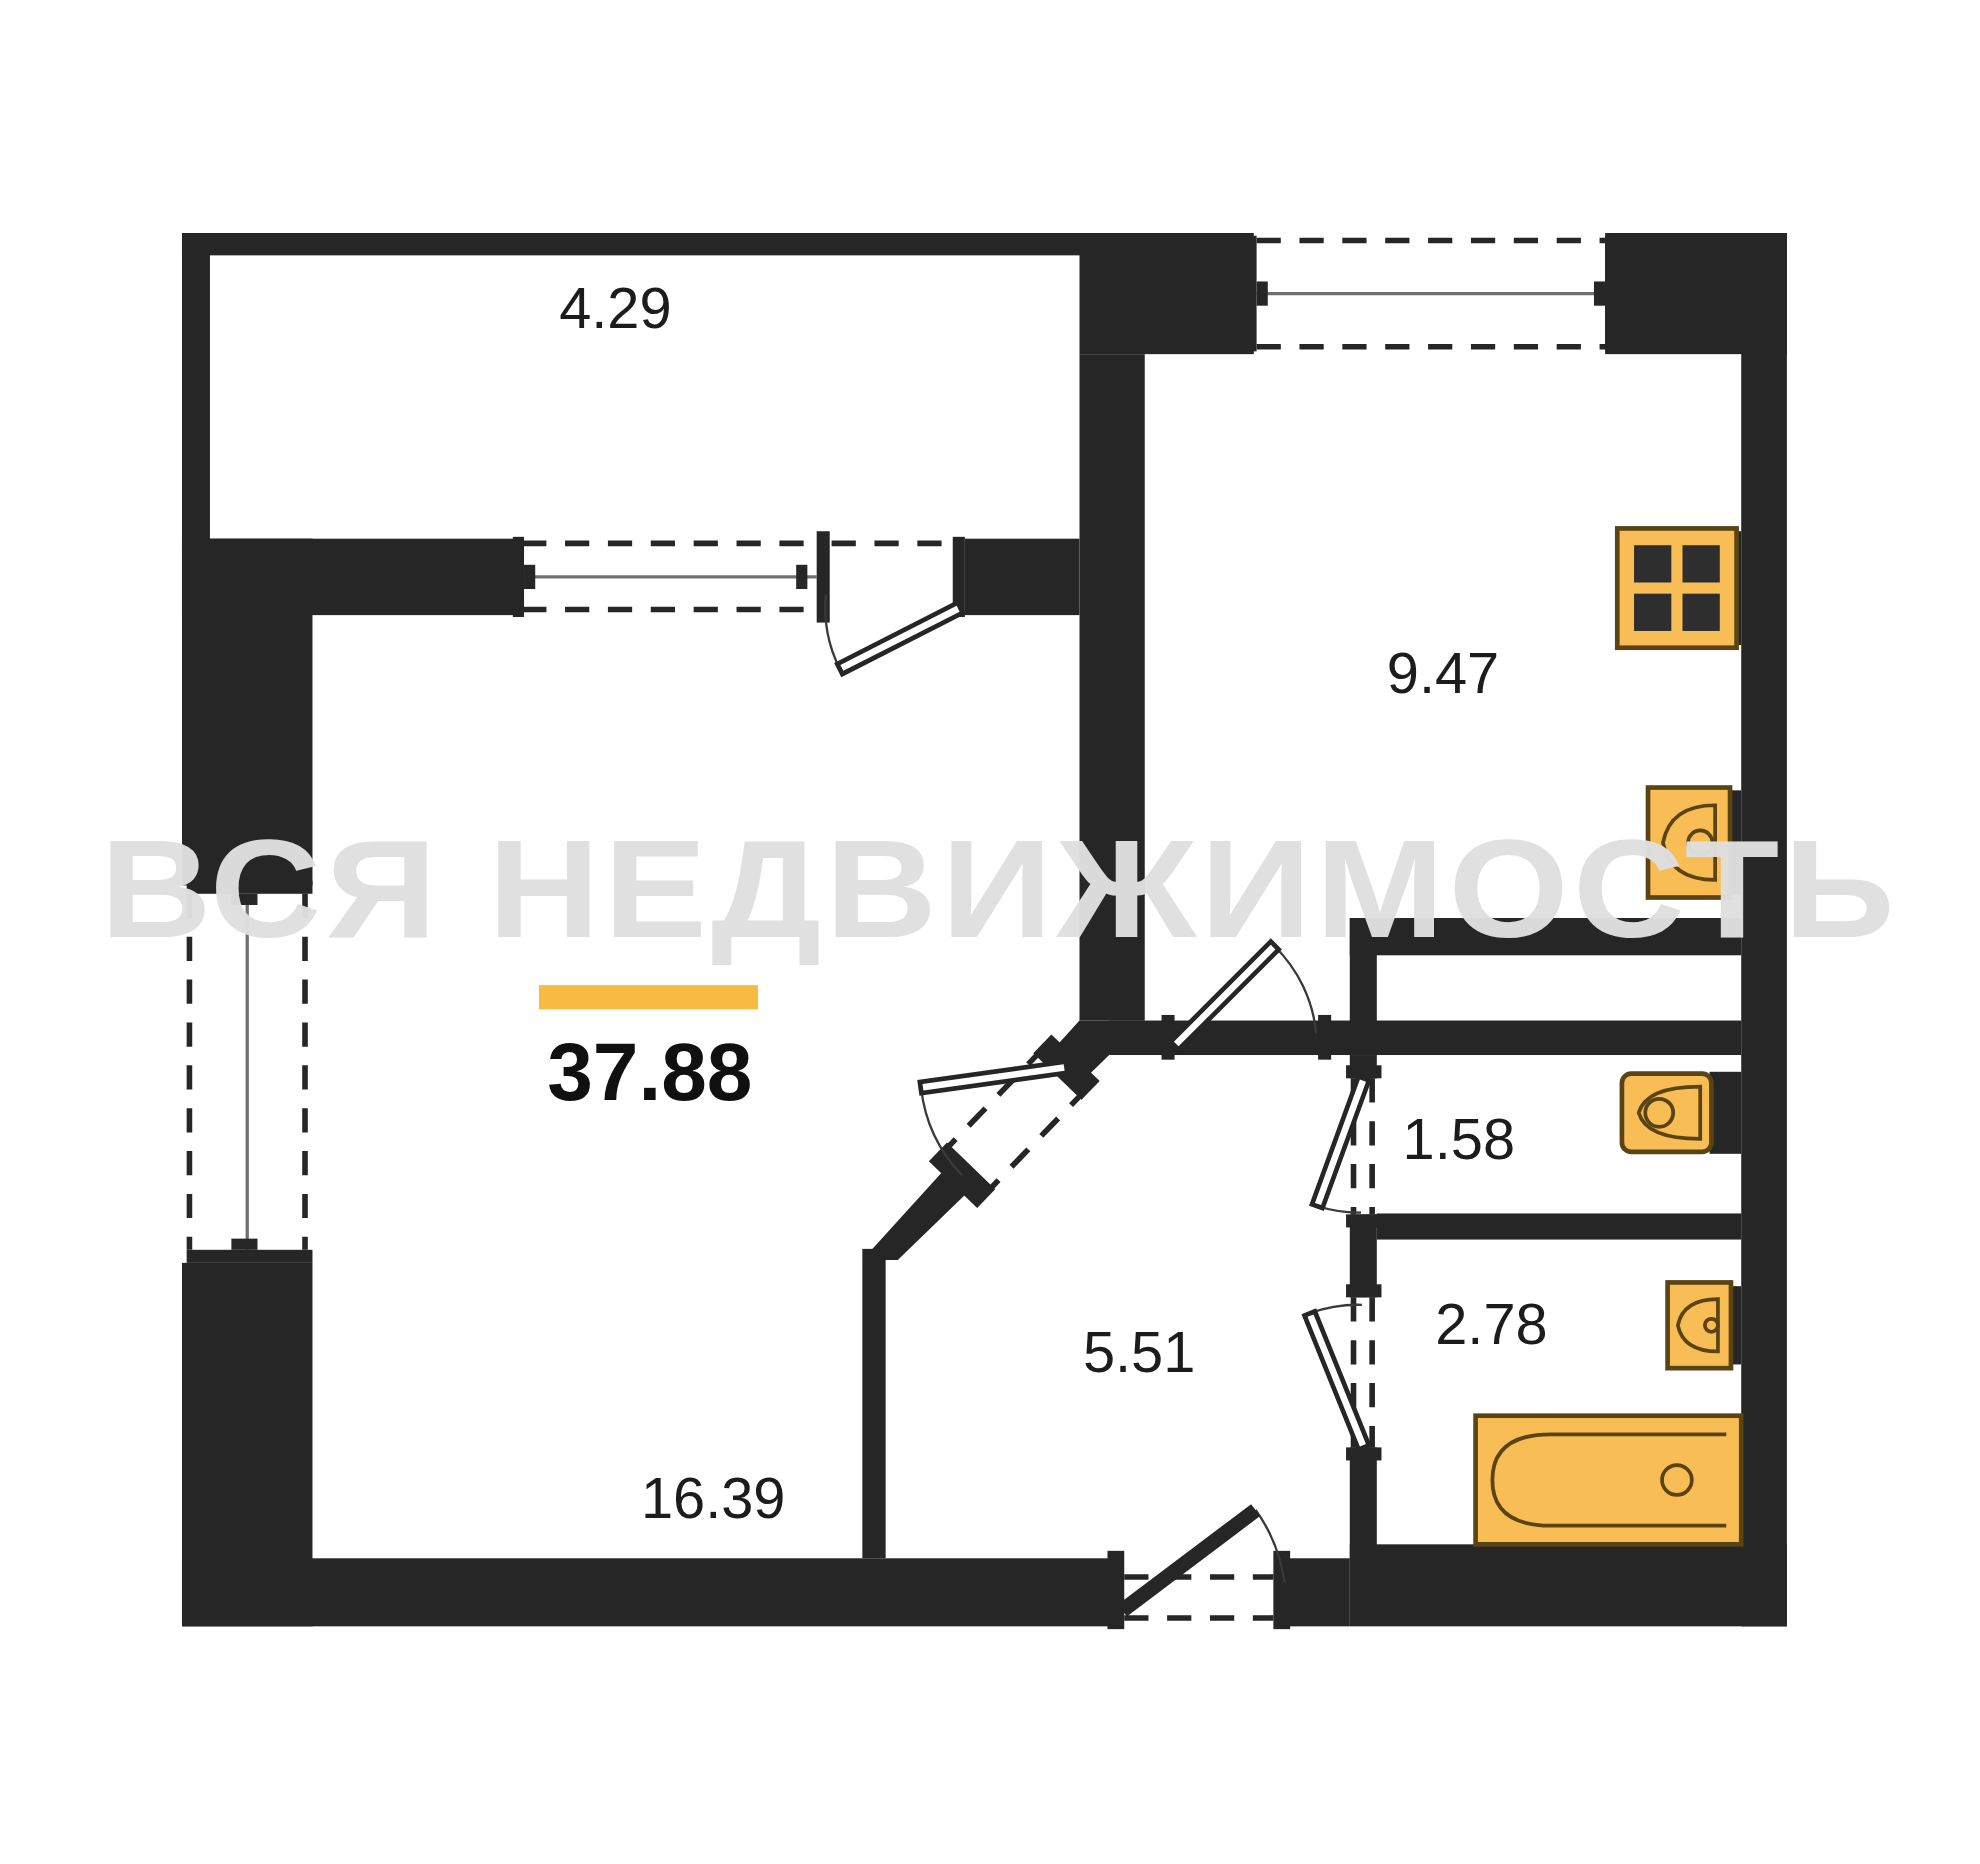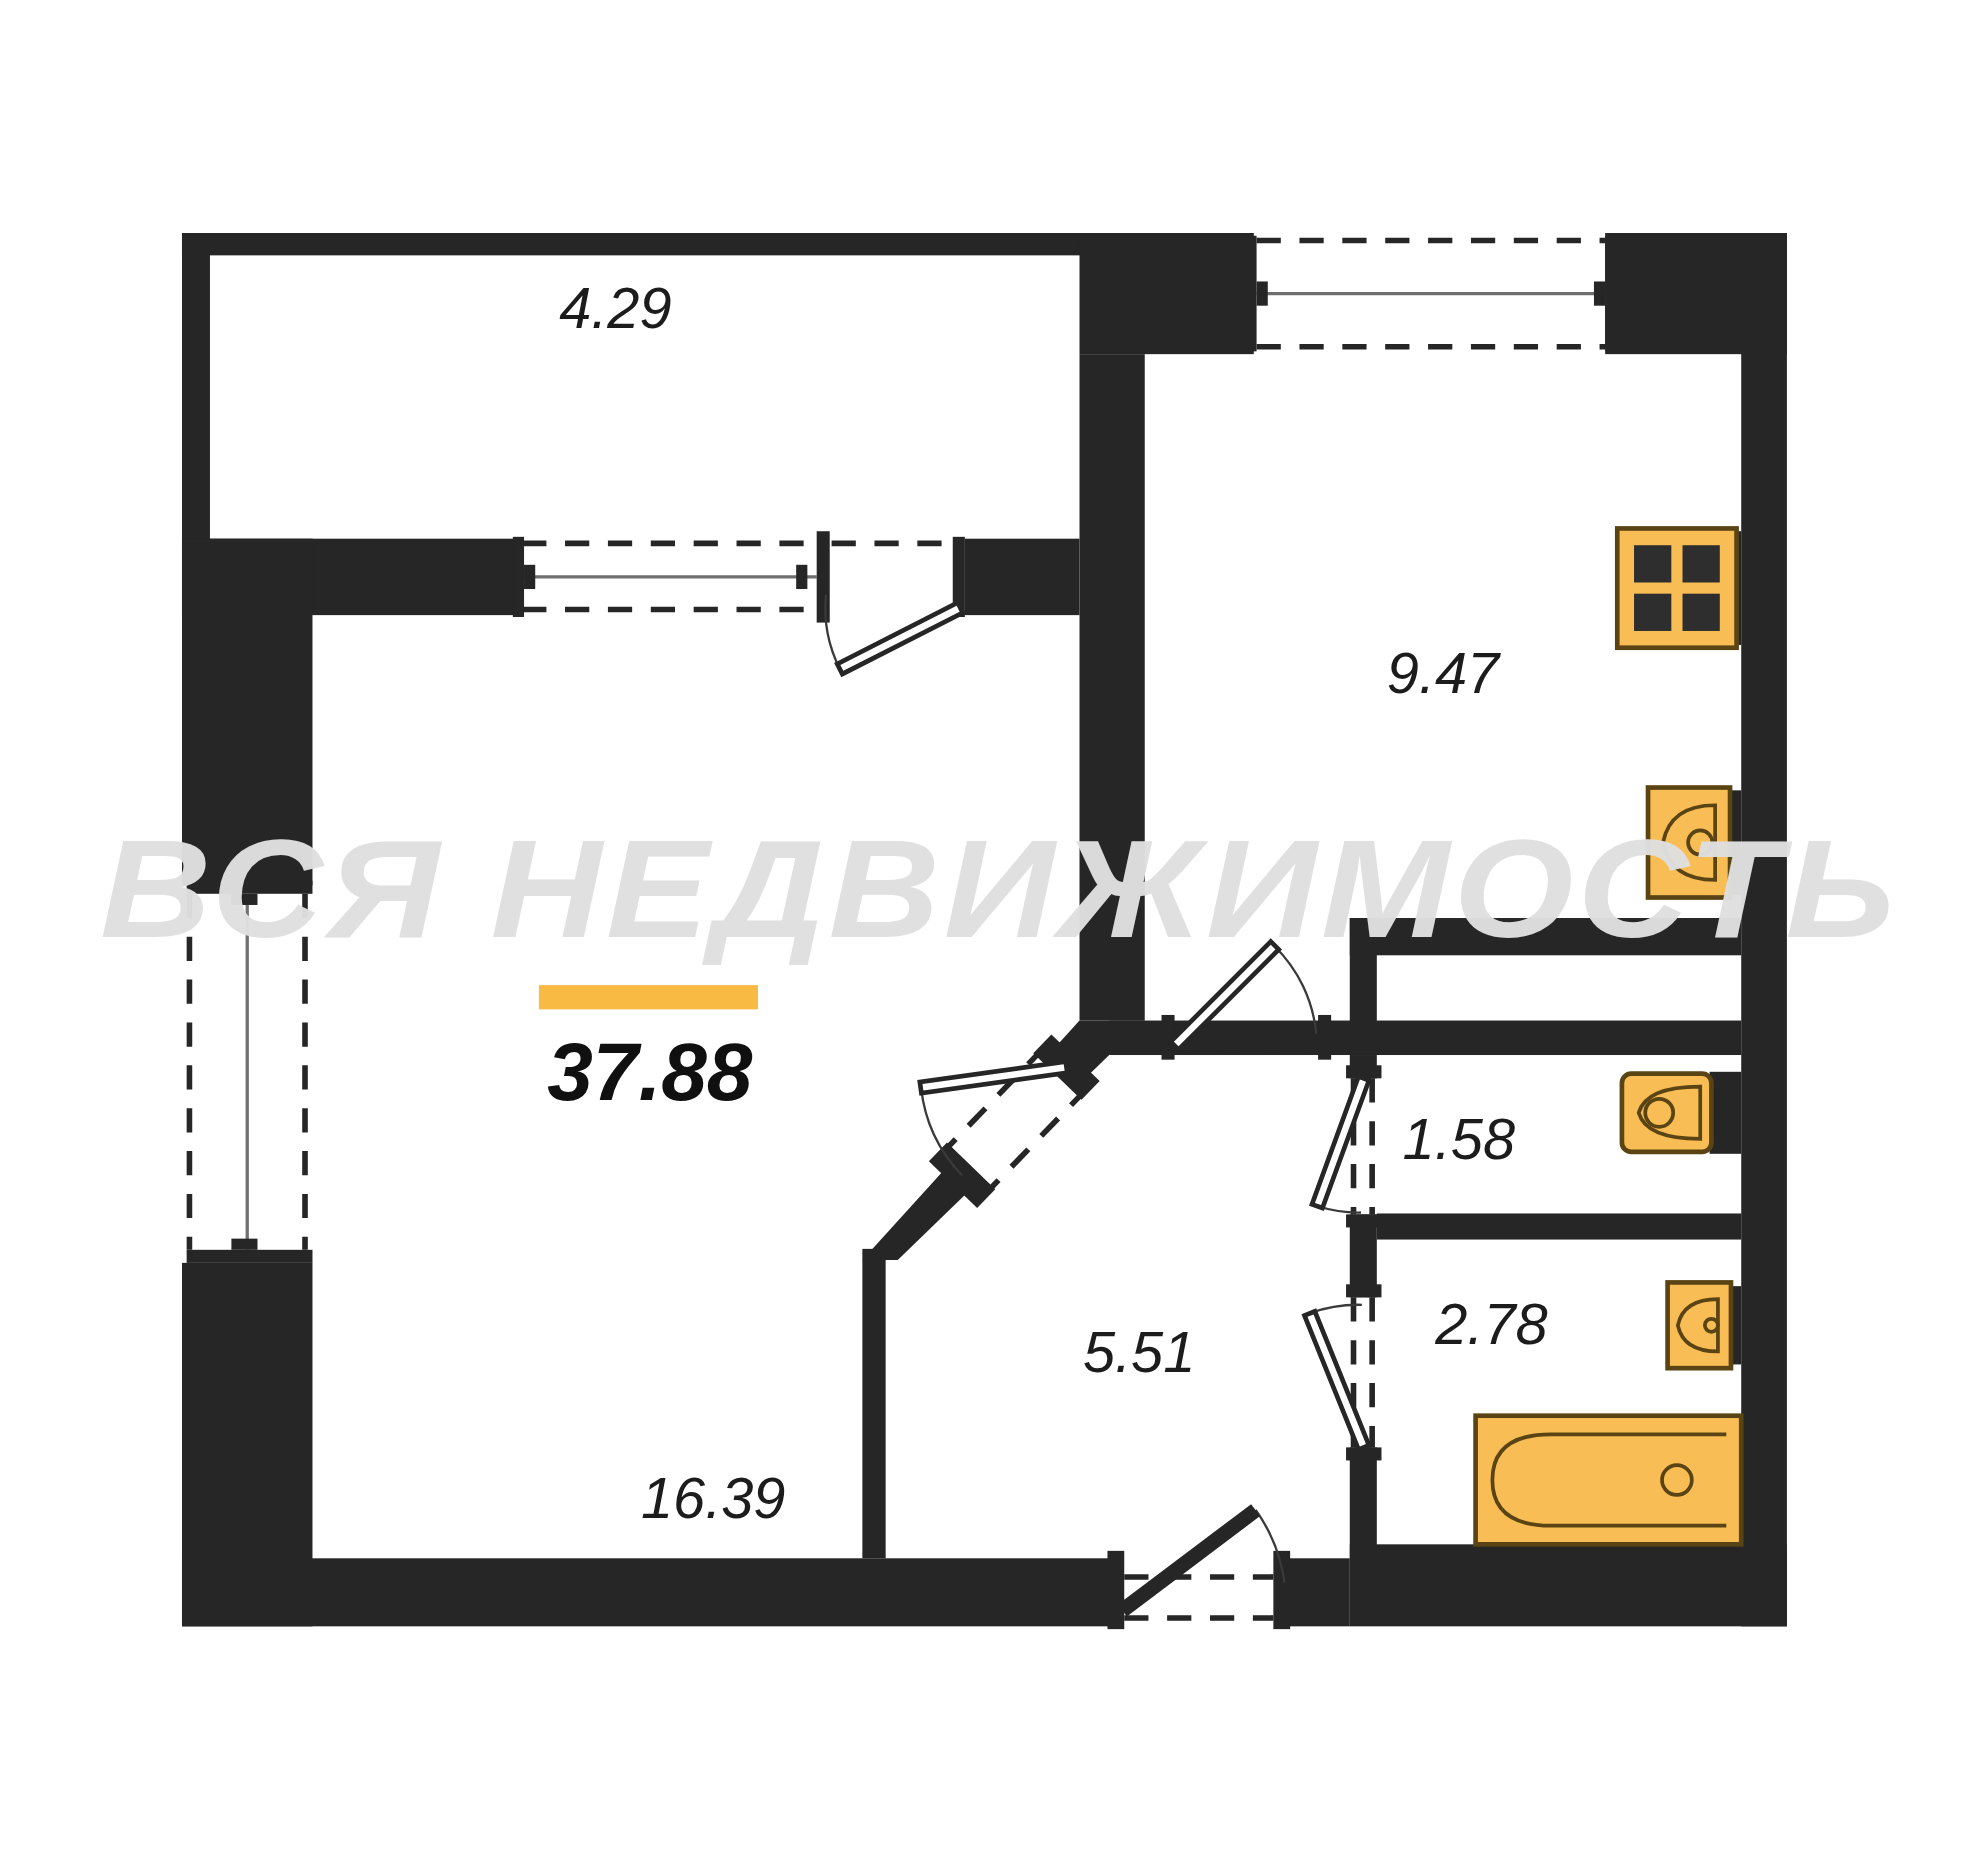--- a/index.html
+++ b/index.html
@@ -1,16 +1,16 @@
 <!DOCTYPE html>
 <html style="--wall: #262626; --text: #1c1c1c; --accent: #f8ba43; --fixture_fill: #f9bd55; --fixture_stroke: #5a4414; --watermark: #e0e0e0; --background: #ffffff;font-size:15px"><head>
 <meta charset="utf-8">
 <style>
   html,body{margin:0;padding:0;background:#fff;}
-  .stage{width:1953px;height:1864px;position:relative;background:var(--background,#fff);font-style:italic;}
+  .stage{width:1953px;height:1864px;position:relative;background:var(--background,#fff);}
   svg{display:block;}
   .wall{fill:var(--wall);}
   .dash{stroke:var(--wall);stroke-width:6;fill:none;stroke-dasharray:26 20;}
   .winline{stroke:#6f6f6f;stroke-width:3.5;fill:none;}
   .leaf{fill:#fff;stroke:var(--wall);stroke-width:5;}
   .leafsolid{fill:var(--wall);}
   .arc{fill:none;stroke:#3a3a3a;stroke-width:2.5;}
   .fix{fill:var(--fixture_fill);stroke:var(--fixture_stroke);stroke-width:5;}
   .fixline{fill:none;stroke:var(--fixture_stroke);stroke-width:4;}
   .area{font-family:"Liberation Sans",sans-serif;font-size:62px;font-weight:500;fill:var(--text);text-anchor:middle;}

